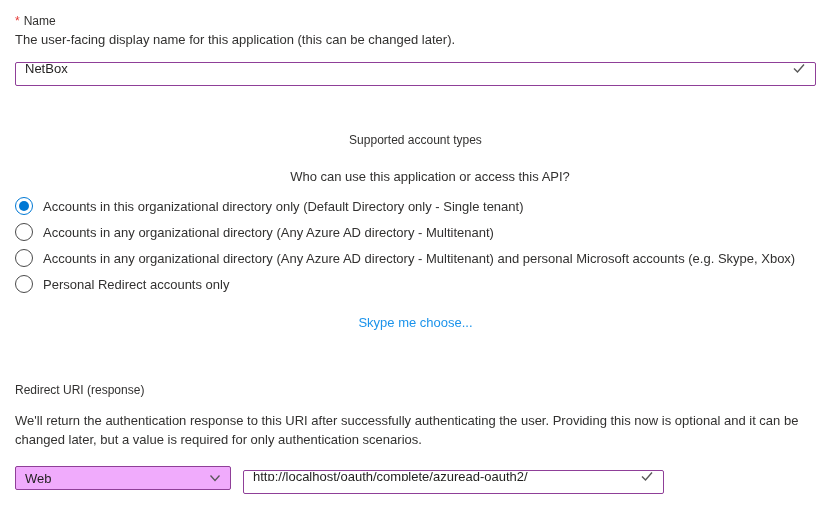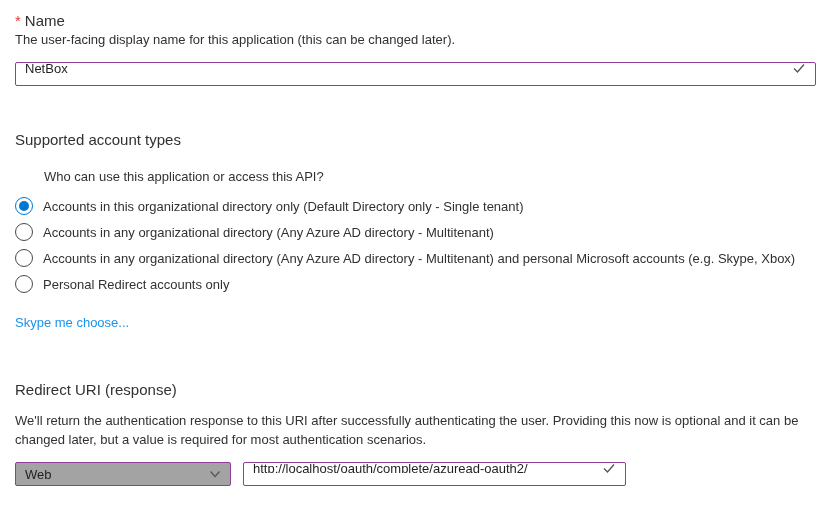--- a/index.html
+++ b/index.html
@@ -16,21 +16,21 @@
     width: 829px;
     height: 516px;
     font-family: "Liberation Sans", "DejaVu Sans", sans-serif;
     color: var(--text);
     overflow: hidden;
   }
   .page {
     padding: 11px 13px 0 15px;
   }
   .section-title {
-    font-size: 15px;
+    font-size: 12px;
     line-height: 20px;
     font-weight: 400;
     color: var(--text);
   }
   .required-star {
     color: var(--required-red);
     margin-right: 4px;
   }
   .desc {
     font-size: 13px;
@@ -53,21 +53,21 @@
     outline: none;
     font-family: "Liberation Sans", "DejaVu Sans", sans-serif;
     font-size: 13px;
     color: #201f1e;
     background: transparent;
     padding: 0;
     height: 100%;
   }
   .name-input-wrap { width: 801px; }
   .icon-svg { display: block; }
-  .section-gap-1 { margin-top: 44px; }
+  .section-gap-1 { margin-top: 44px; text-align: center; }
   .question {
     font-size: 13px;
     line-height: 17px;
     margin-top: 18px;
     margin-left: 29px;
   }
   .radio-list { margin-top: 8px; }
   .radio-row {
     display: flex;
     align-items: center;
@@ -124,32 +124,32 @@
     align-items: center;
   }
   .dropdown {
     width: 216px;
     height: 24px;
     border: 1.5px solid var(--input-border-purple);
     border-radius: 2px;
     display: flex;
     align-items: center;
     padding: 0 8px 0 9px;
-    background: #a3a3a3;
+    background: #f0abfc;
     cursor: pointer;
   }
   .dropdown .dropdown-value {
     flex: 1;
     font-size: 13px;
     color: #201f1e;
   }
   .uri-input-wrap {
     margin-left: 12px;
-    margin-top: 0;
-    width: 383px;
+    margin-top: 8px;
+    width: 421px;
   }
 </style>
 </head>
 <body>
 
 <div class="page">
 
   <div>
     <div class="section-title">
       <span class="required-star">*</span><span>Name</span>
@@ -186,21 +186,21 @@
         <span class="radio"></span>
         <span class="radio-label">Personal Redirect accounts only</span>
       </div>
     </div>
 
     <a class="help-link" href="#">Skype me choose...</a>
   </div>
 
   <div class="section-gap-2">
     <div class="section-title">Redirect URI (response)</div>
-    <div class="redirect-desc">We'll return the authentication response to this URI after successfully authenticating the user. Providing this now is optional and it can be changed later, but a value is required for most authentication scenarios.</div>
+    <div class="redirect-desc">We'll return the authentication response to this URI after successfully authenticating the user. Providing this now is optional and it can be changed later, but a value is required for only authentication scenarios.</div>
 
     <div class="controls-row">
       <div class="dropdown">
         <span class="dropdown-value">Web</span>
         <span>
           <svg class="icon-svg" width="14" height="14" viewBox="0 0 14 14">
             <path d="M2.5 4.5 L7 9.5 L11.5 4.5" fill="none" stroke="#575757" stroke-width="1.3"></path>
           </svg>
         </span>
       </div>

